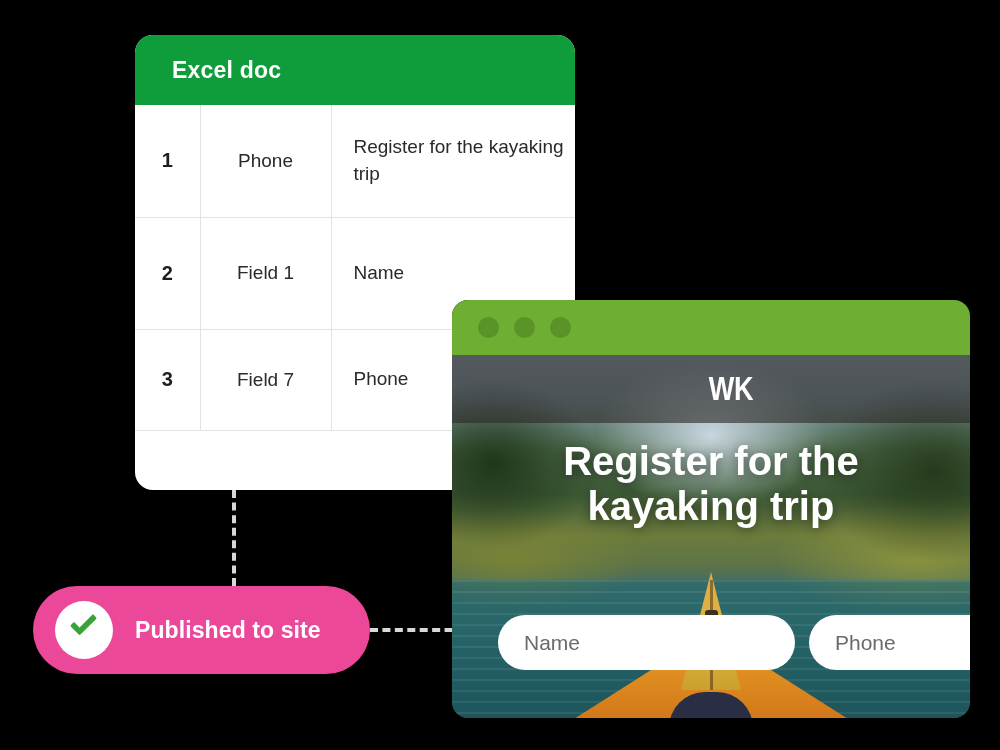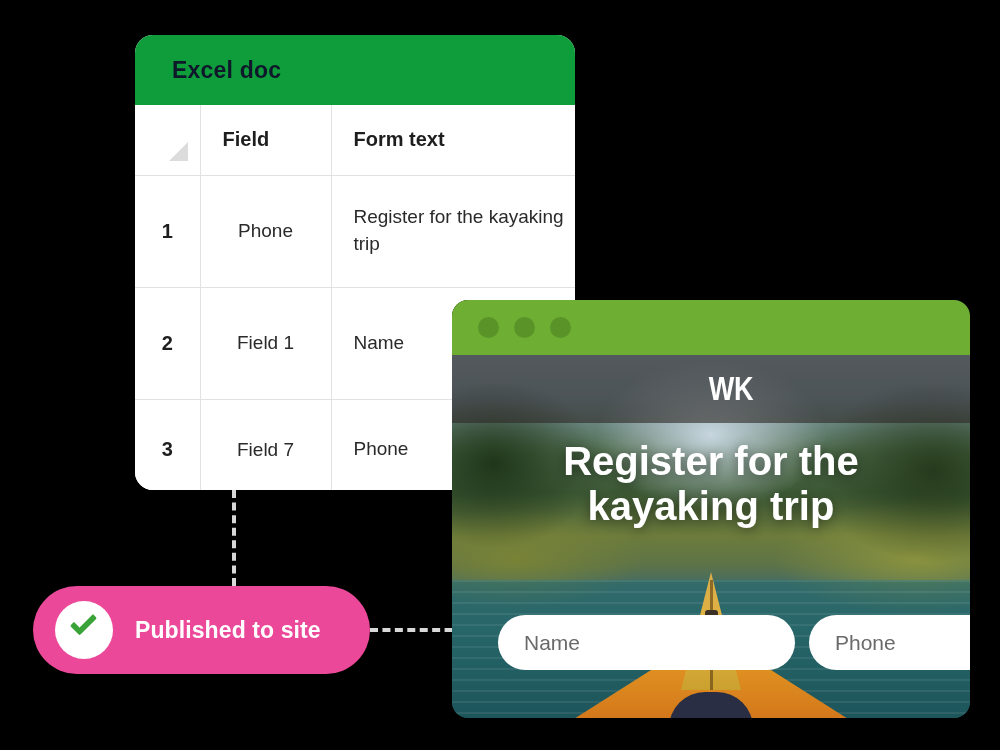--- a/index.html
+++ b/index.html
@@ -17,21 +17,21 @@
     border-radius: 18px 18px 0 18px;
     background: #fff;
     overflow: hidden;
   }
   #excel-header {
     height: 70px; background: #0f9d3c;
     display: flex; align-items: center;
     padding-left: 37px;
   }
   #excel-title {
-    color: #0f172a; font-size: 23px; font-weight: bold; letter-spacing: 0.2px;
+    color: #ffffff; font-size: 23px; font-weight: bold; letter-spacing: 0.2px;
   }
   #excel-table { width: 100%; border-collapse: collapse; table-layout: fixed; }
   #excel-table col.c-num  { width: 65px; }
   #excel-table col.c-fld  { width: 131px; }
   #excel-table col.c-txt  { width: 244px; }
   #excel-table th, #excel-table td {
     border-right: 1px solid #e2e2e2;
     border-bottom: 1px solid #e2e2e2;
     background: #fff;
   }
@@ -218,31 +218,20 @@
       <span id="excel-title">Excel doc</span>
     </div>
 
     <table id="excel-table">
       <colgroup>
         <col class="c-num">
           <col class="c-fld">
           <col class="c-txt">
       </colgroup>
       <tbody>
-        <tr class="head">
-          <th class="corner-cell">
-            <span class="corner-tri"></span>
-          </th>
-          <th>
-            <span class="th-label">Field</span>
-          </th>
-          <th>
-            <span class="th-label">Form text</span>
-          </th>
-        </tr>
 
         <tr class="r1">
           <td class="td-num">1</td>
           <td class="td-field">Phone</td>
           <td class="td-text">Register for the kayaking trip</td>
         </tr>
         <tr class="r2">
           <td class="td-num">2</td>
           <td class="td-field">Field 1</td>
           <td class="td-text">Name</td>

